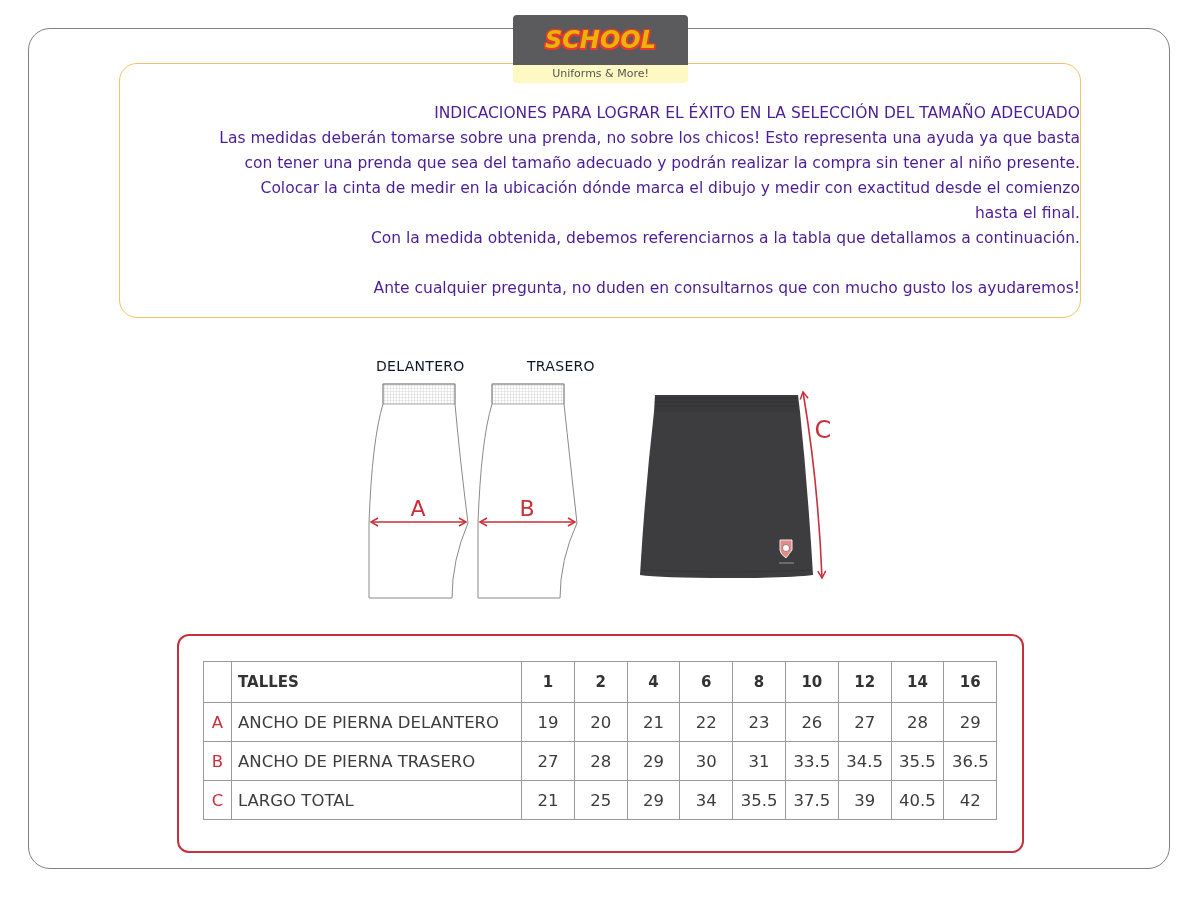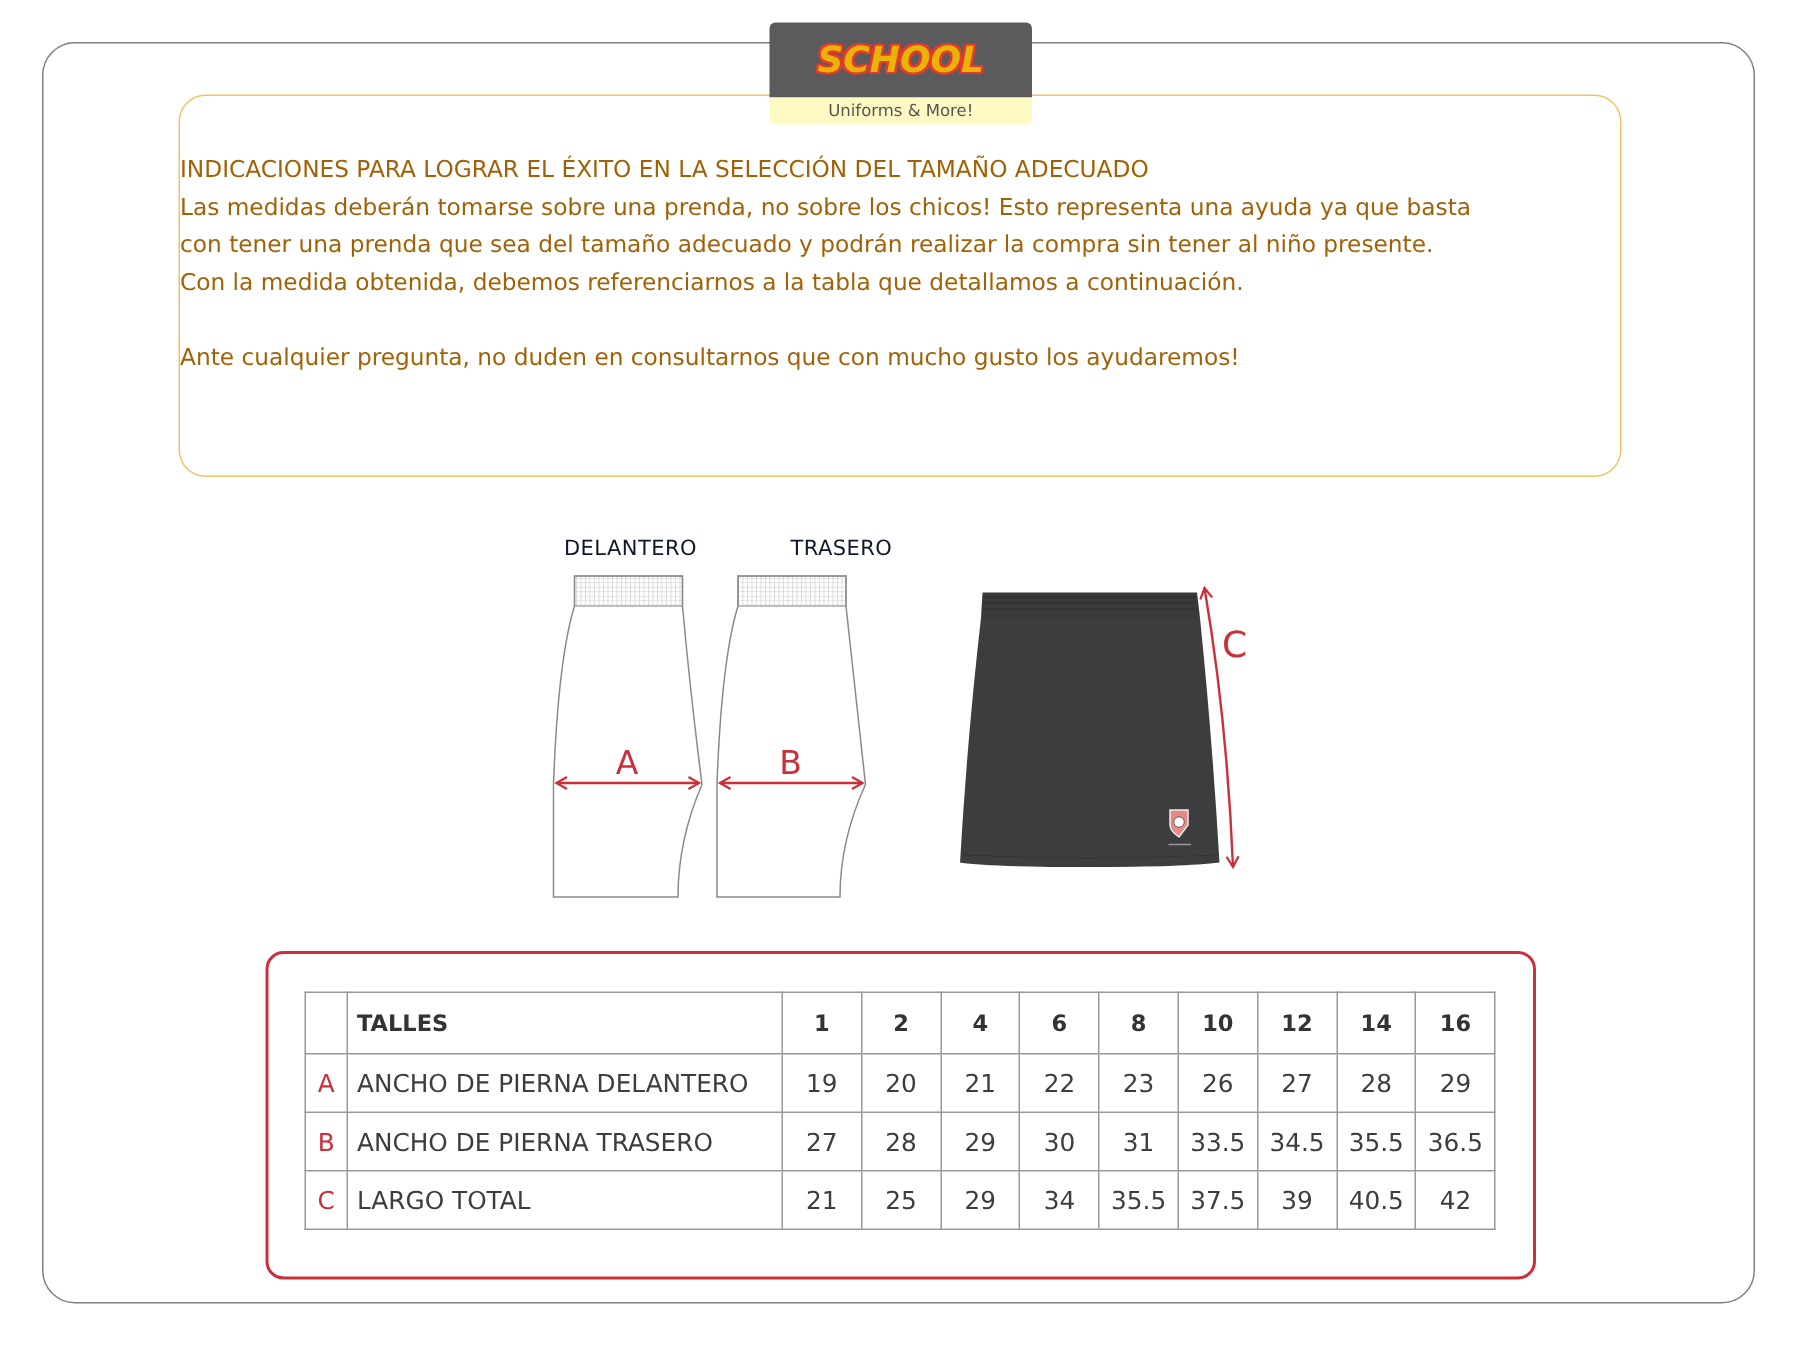--- a/index.html
+++ b/index.html
@@ -11,22 +11,22 @@
   .logo-top { position: absolute; left: 0; top: 0; width: 175px; height: 50px; background: #5b5a5c;
               border-radius: 4px 4px 0 0; text-align: center; }
   .logo-title { font-family: "DejaVu Sans", sans-serif; font-weight: bold; font-size: 24px; line-height: 50px;
                 color: #eab308; letter-spacing: 0px;
                 text-shadow: -1.5px -1.5px 0 #e53b2c, 1.5px -1.5px 0 #e53b2c, -1.5px 1.5px 0 #e53b2c, 1.5px 1.5px 0 #e53b2c,
                              0 1.5px 0 #e53b2c, 0 -1.5px 0 #e53b2c, 1.5px 0 0 #e53b2c, -1.5px 0 0 #e53b2c; font-style: italic; }
   .logo-bottom { position: absolute; left: 0; top: 50px; width: 175px; height: 18px; background: #fef9c3;
                  border-radius: 0 0 4px 4px; text-align: center; font-size: 11px; line-height: 18px; color: #555; }
   .info-box { position: absolute; left: 119px; top: 63px; width: 962px; height: 255px;
               border: 1.5px solid #f3c266; border-radius: 18px; box-sizing: border-box; }
-  .info-text { position: absolute; left: 0; top: 37px; width: 100%; text-align: left;
-               font-family: "DejaVu Sans", sans-serif; font-size: 15.5px; line-height: 25px; color: #a16207; }
+  .info-text { position: absolute; left: 0; top: 37px; width: 100%; text-align: right;
+               font-family: "DejaVu Sans", sans-serif; font-size: 15.5px; line-height: 25px; color: #4c1d95; }
   .info-text div { white-space: nowrap; }
   .blank-line { height: 25px; }
   .garment-label { position: absolute; font-size: 14px; color: #0f172a; letter-spacing: 0.3px; }
   .diagram-svg { position: absolute; left: 0; top: 0; }
   .table-box { position: absolute; left: 177px; top: 634px; width: 847px; height: 219px;
                border: 2px solid #c9303b; border-radius: 12px; box-sizing: border-box; }
   table.size-table { position: absolute; left: 203px; top: 661px; border-collapse: collapse;
                      font-family: "DejaVu Sans", sans-serif; color: #3d3d3d; }
   table.size-table td { border: 1.3px solid #9a9a9a; height: 39px; padding: 0; box-sizing: border-box;
                         font-size: 16.5px; text-align: center; }
@@ -39,20 +39,22 @@
 </head>
 <body>
 
 <div class="outer-frame"></div>
 
 <div class="info-box">
   <div class="info-text">
     <div>INDICACIONES PARA LOGRAR EL ÉXITO EN LA SELECCIÓN DEL TAMAÑO ADECUADO</div>
     <div>Las medidas deberán tomarse sobre una prenda, no sobre los chicos!  Esto representa una ayuda ya que basta</div>
     <div>con tener una prenda que sea del tamaño adecuado y podrán realizar la compra sin tener al niño presente.</div>
+    <div>Colocar la cinta de medir en la ubicación dónde marca el dibujo y medir con exactitud desde el comienzo</div>
+    <div>hasta el final.</div>
     <div>Con la medida obtenida, debemos referenciarnos a la tabla que detallamos a continuación.</div>
     <div class="blank-line"></div>
     <div>Ante cualquier pregunta, no duden en consultarnos que con mucho gusto los ayudaremos!</div>
   </div>
 </div>
 
 <div class="logo">
   <div class="logo-top">
     <span class="logo-title">SCHOOL</span>
   </div>

